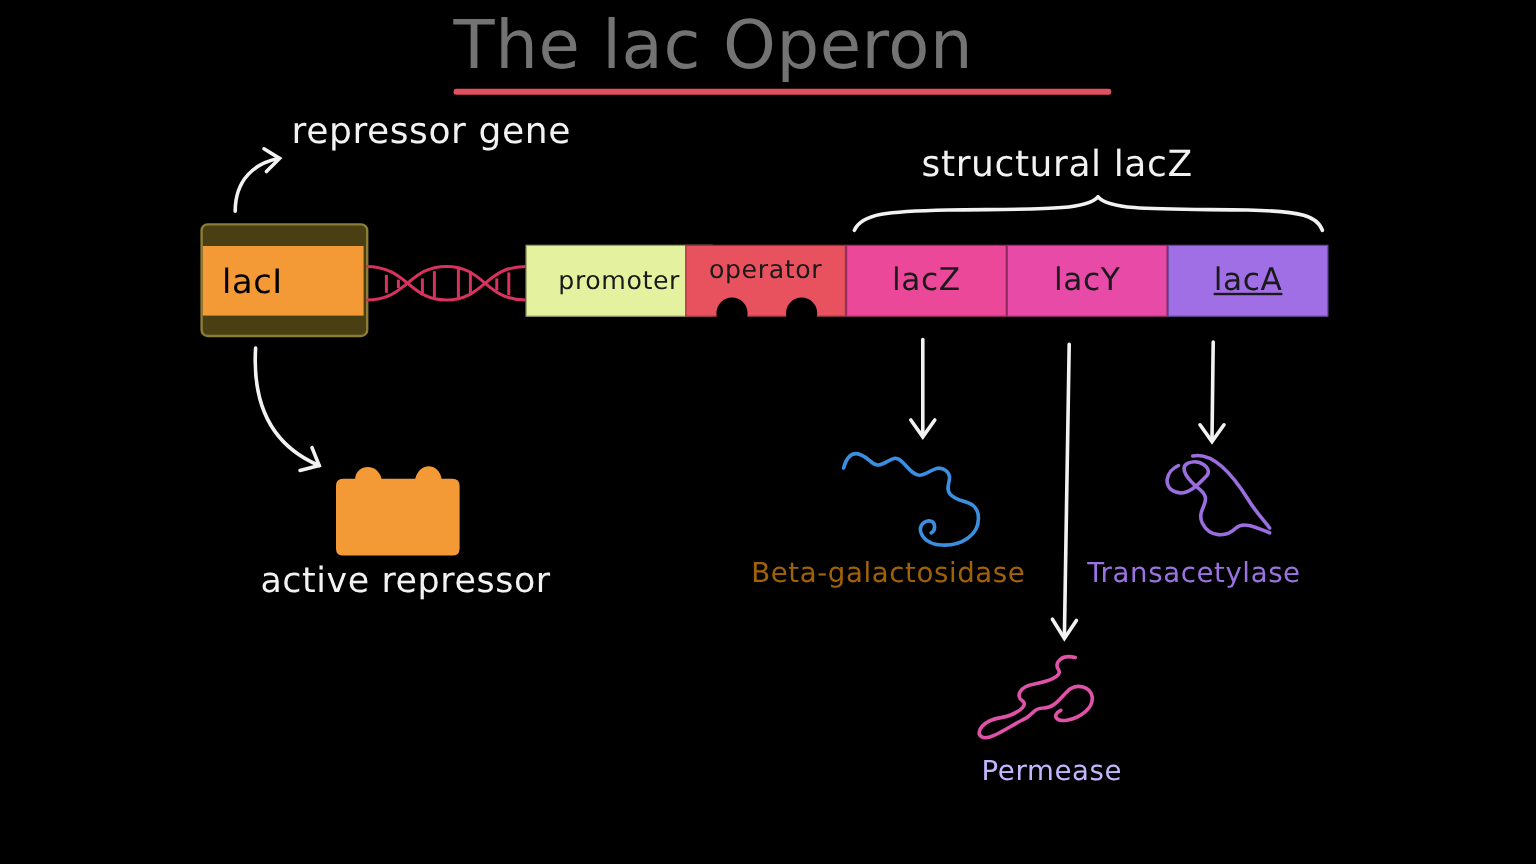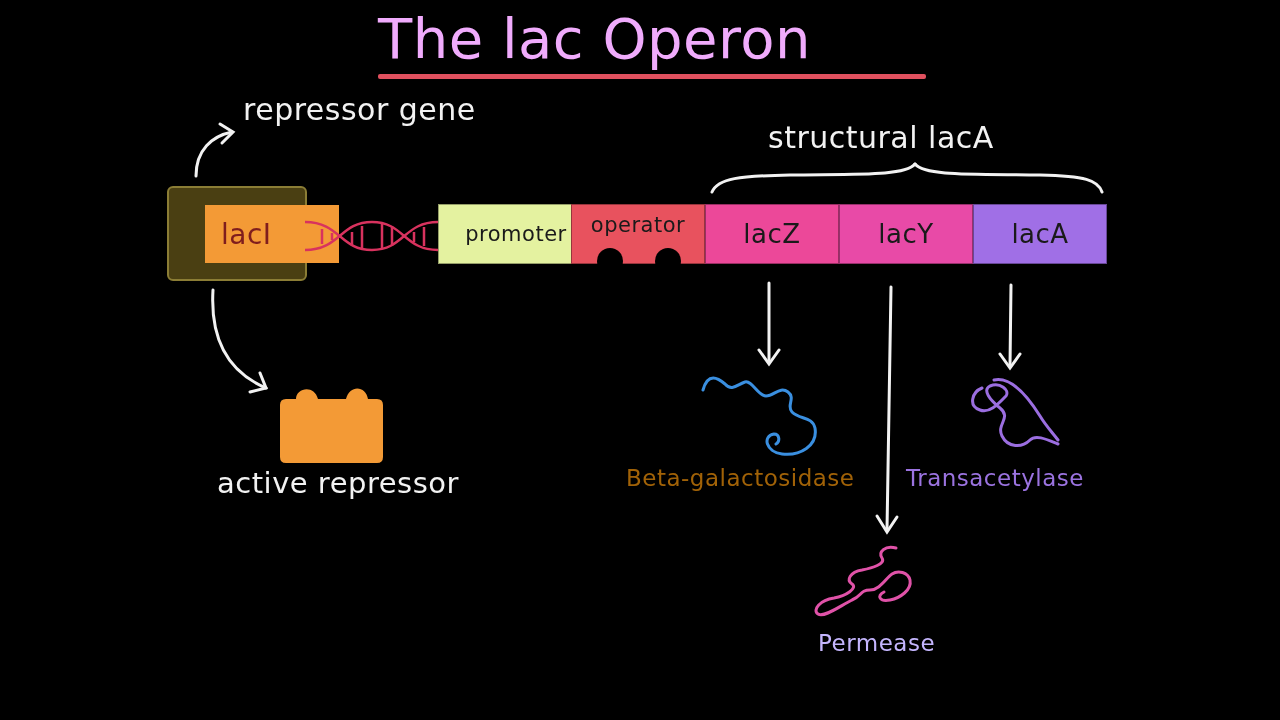--- a/index.html
+++ b/index.html
@@ -1,47 +1,47 @@
 <!DOCTYPE html>
 <html><head>
 <meta charset="utf-8">
 <style>
   html, body { margin:0; padding:0; background:#000; }
   body { width:1280px; height:720px; position:relative; overflow:hidden; font-family:"DejaVu Sans", sans-serif; }
   .abs { position:absolute; }
   .hand { font-family:"DejaVu Sans", sans-serif; letter-spacing:0.5px; }
-  #title { left:378px; top:6px; font-size:56px; color:#f0abfc; font-weight:normal; }
+  #title { left:378px; top:6px; font-size:56px; color:#737373; font-weight:normal; }
   #title-underline { left:378px; top:74px; width:548px; height:5px; background:#e0505e; border-radius:2px; }
   .label-white { color:#f2f2f2; font-size:30px; }
   #reg-label { left:243px; top:92px; }
   #struct-label { left:768px; top:120px; }
   #repressor-label { left:217px; top:466px; font-size:29px;text-align:right; }
   .gene { position:absolute; top:204px; height:60px; display:flex; align-items:center; justify-content:center; font-size:24px; color:#1a1a1a; box-sizing:border-box; border:1.5px solid rgba(0,0,0,0.35); }
   #laci-outer { left:167px; top:186px; width:140px; height:95px; background:#4a3f12; border:2px solid #8b7d35; border-radius:6px; box-sizing:border-box; }
-  #laci-inner { left:169px; top:205px; width:134px; height:58px; background:#f39a36; display:flex; align-items:center; padding-left:16px; box-sizing:border-box; font-size:28px; color:#7f1d1d;margin-left:36px; }
+  #laci-inner { left:169px; top:205px; width:134px; height:58px; background:#f39a36; display:flex; align-items:center; padding-left:16px; box-sizing:border-box; font-size:28px; color:#000000; }
   #promoter { left:438px; width:156px; background:#e4f2a0; font-size:21px; }
   #operator { left:571px; width:134px; background:#e8525e; align-items:flex-start; padding-top:8px; font-size:21px; }
   #lacz { left:705px; width:134px; background:#ec4899; font-size:26px; }
   #lacy { left:839px; width:134px; background:#e84aa7; font-size:26px; }
-  #laca { left:973px; width:134px; background:#a06fe6; font-size:26px; }
+  #laca { left:973px; width:134px; background:#a06fe6; font-size:26px;text-decoration:underline; }
   .notch { position:absolute; width:26px; height:26px; border-radius:50%; background:#000; top:248px; }
   .protein-label { font-size:23px; }
   #bgal-label { left:626px; top:465px; color:#a16207; }
   #trans-label { left:906px; top:465px; color:#9b73e0; }
   #perm-label { left:818px; top:630px; color:#c4b5fd; }
   svg.overlay { position:absolute; left:0; top:0; }
 </style>
 </head>
 <body>
 
 <div id="title" class="abs hand">The lac Operon</div>
 <div id="title-underline" class="abs"></div>
 
 <div id="reg-label" class="abs hand label-white">repressor gene</div>
-<div id="struct-label" class="abs hand label-white">structural lacA</div>
+<div id="struct-label" class="abs hand label-white">structural lacZ</div>
 
 <div id="laci-outer" class="abs"></div>
 <div id="laci-inner" class="abs hand">lacI</div>
 
 <div id="promoter" class="gene hand">promoter</div>
 <div id="operator" class="gene hand">operator</div>
 <div class="notch" style="left:597px;"></div>
 <div class="notch" style="left:655px;"></div>
 <div id="lacz" class="gene hand">lacZ</div>
 <div id="lacy" class="gene hand">lacY</div>

